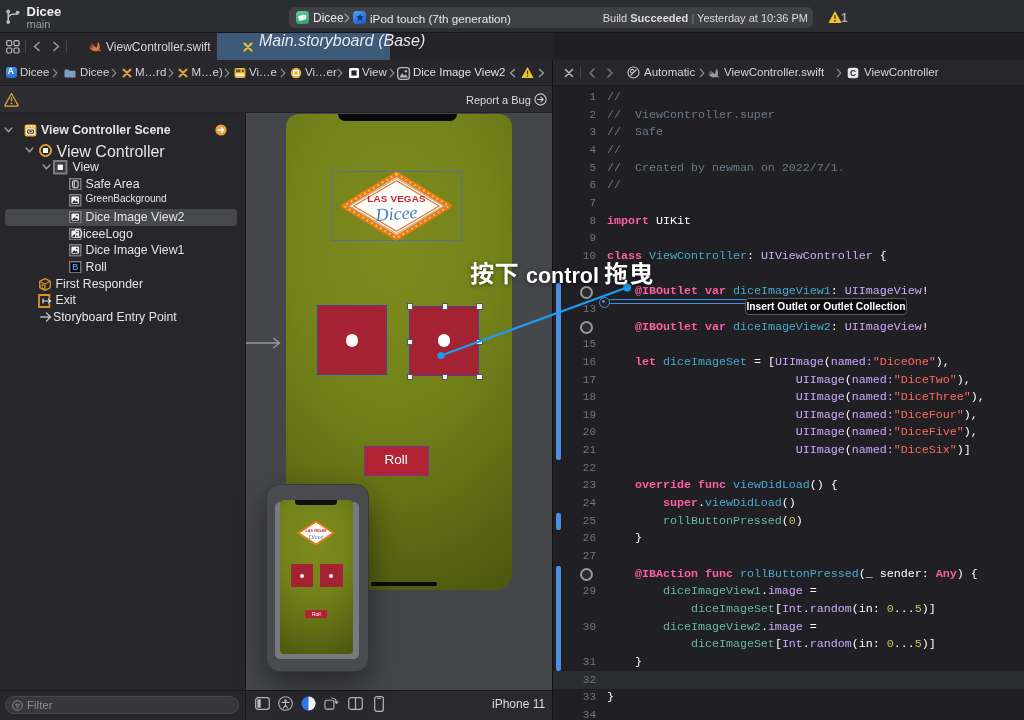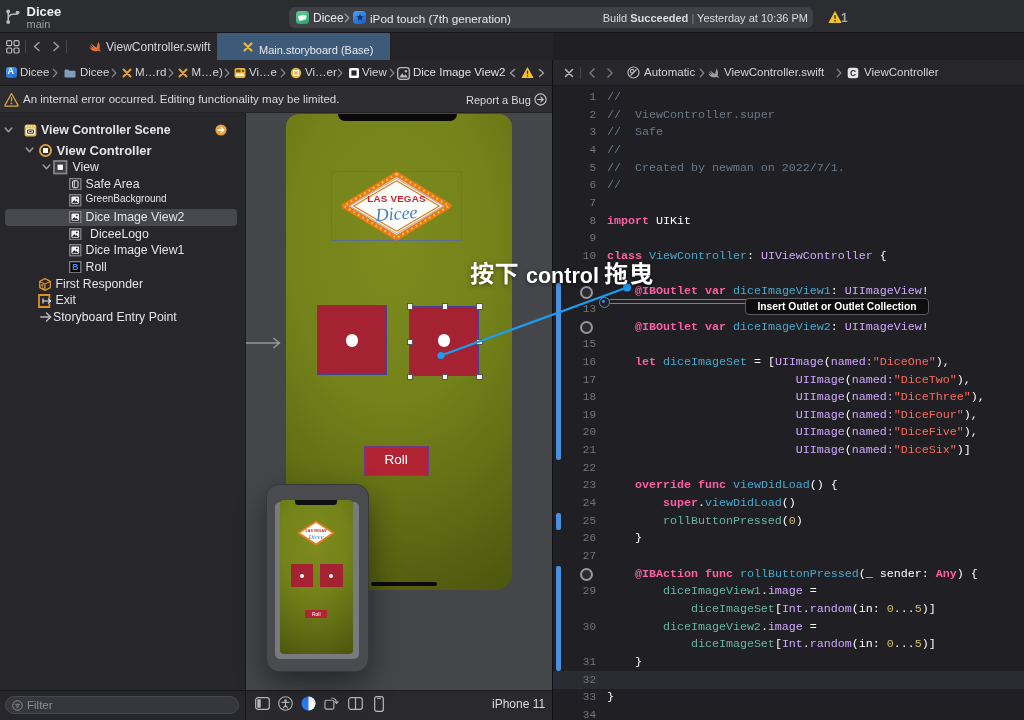--- a/index.html
+++ b/index.html
@@ -76,21 +76,21 @@
 <div class="abs" style="left:66px;top:40px;width:1px;height:13px;background:#46464a"></div>
 <svg class="abs" style="left:89px;top:40px" width="13" height="13" viewBox="0 0 16 15">
       <path d="M11.4 1.6 C13.6 4.8 13.9 8.6 12.8 11.2 C14.2 12.2 14.9 13.4 15 13.8 C13.2 13 11.9 13.1 10.9 12.7 C9.0 13.6 6.4 13.7 4.1 12.4 C2.2 11.3 0.9 9.5 0.4 8.2 C1.7 9.2 3.2 10.0 4.6 10.3 C2.9 8.8 1.3 6.6 0.8 5.1 C2.6 6.8 4.6 8.3 6.2 9.1 C4.6 7.3 3.0 4.9 2.4 3.4 C4.8 5.4 7.3 7.5 9.3 8.9 C10.1 6.9 10.5 4.0 11.4 1.6 Z" fill="#e57137"></path>
     </svg>
 <div class="t" style="left:106px;top:40px;font-size:12px;color:#d6d6d8">ViewController.swift</div>
 <div class="abs" style="left:217px;top:33px;width:173px;height:27px;background:#3d5a78"></div>
 <div class="abs" style="left:390px;top:33px;width:163px;height:27px;background:#242428"></div>
 <svg class="abs" style="left:243px;top:42px" width="10" height="10" viewBox="0 0 10 10">
       <path d="M1.5 1.5 L8.5 8.5 M8.5 1.5 L1.5 8.5" stroke="#e7b73c" stroke-width="2.2" stroke-linecap="round"></path>
     </svg>
-<div class="t" style="left:259px;top:44px;font-size:11px;color:#e8e8ec">Main.storyboard (Base)</div>
+<div class="t" style="left:259px;top:32px;font-size:16px;font-style:italic;color:#e8e8ec">Main.storyboard (Base)</div>
 <div class="abs" style="left:5.5px;top:67px;width:11px;height:11px;border-radius:3px;background:linear-gradient(160deg,#4aa2f0,#1f62cf)"></div>
 <div class="t" style="left:7.6px;top:66.2px;font-size:9px;font-weight:bold;color:#fff">A</div>
 <div class="t" style="left:20px;top:66px;font-size:11.5px;color:#d5d5d8">Dicee</div>
 <svg class="abs" style="left:52px;top:68px" width="6" height="10" viewBox="0 0 6 10">
       <path d="M1.2 1.2 L4.8 5 L1.2 8.8" fill="none" stroke="#8a8a8f" stroke-width="1.2" stroke-linecap="round" stroke-linejoin="round"></path>
     </svg>
 <svg class="abs" style="left:64px;top:68.5px" width="12" height="9" viewBox="0 0 12 9">
       <path d="M0.5 1.5 Q0.5 0.5 1.5 0.5 L4.2 0.5 L5.4 1.8 L10.5 1.8 Q11.5 1.8 11.5 2.8 L11.5 7.5 Q11.5 8.5 10.5 8.5 L1.5 8.5 Q0.5 8.5 0.5 7.5 Z" fill="#7f9dbd"></path>
     </svg>
 <div class="t" style="left:80px;top:66px;font-size:11.5px;color:#d5d5d8">Dicee</div>
@@ -183,21 +183,20 @@
 <svg class="abs" style="left:847px;top:66.5px" width="12" height="12" viewBox="0 0 12 12">
       <rect x="0.7" y="0.7" width="10.6" height="10.6" rx="2.5" fill="#e6e6e9"></rect>
       <text x="6" y="9.2" font-family="Liberation Sans" font-size="8.5" font-weight="bold" fill="#28282c" text-anchor="middle">C</text>
     </svg>
 <div class="t" style="left:864px;top:66px;font-size:11.5px;color:#d5d5d8">ViewController</div>
 <svg class="abs" style="left:3.5px;top:91.5px" width="15" height="15" viewBox="0 0 16 16">
       <path d="M8 1.6 L15 14.3 Q15.4 15 14.5 15 L1.5 15 Q0.6 15 1.0 14.3 Z" fill="none" stroke="#e2a93c" stroke-width="1.3" stroke-linejoin="round"></path>
 <rect x="7.35" y="5.4" width="1.3" height="4.6" rx="0.6" fill="#e2a93c"></rect>
 <circle cx="8.0" cy="12.2" r="0.95" fill="#e2a93c"></circle>
     </svg>
-<div class="t" style="left:23px;top:93px;font-size:11.5px;color:#dadadc">An internal error occurred. Editing functionality may be limited.</div>
 <div class="t" style="left:466px;top:93.5px;font-size:11px;color:#dadadc">Report a Bug</div>
 <svg class="abs" style="left:533.5px;top:93px" width="13" height="13" viewBox="0 0 13 13">
       <circle cx="6.5" cy="6.5" r="5.6" fill="none" stroke="#c9c9cd" stroke-width="1.1"></circle>
       <path d="M3.5 6.5 L9 6.5 M6.8 4.2 L9.2 6.5 L6.8 8.8" fill="none" stroke="#c9c9cd" stroke-width="1.1" stroke-linecap="round"></path>
     </svg>
 <div class="abs" style="left:5px;top:209px;width:232px;height:16.8px;background:#47484d;border-radius:4px"></div>
 <svg class="abs" style="left:4px;top:125.5px" width="9" height="9" viewBox="0 0 9 9">
       <path d="M1.2 2 L4.5 5.8 L7.8 2" fill="none" stroke="#9a9a9f" stroke-width="1.5" stroke-linecap="round" stroke-linejoin="round"></path>
     </svg>
 <svg class="abs" style="left:23.5px;top:123.5px" width="13" height="13" viewBox="0 0 13 13">
@@ -208,21 +207,21 @@
 <rect x="5.2" y="7.1" width="2.6" height="1" rx="0.5" fill="#3c3214"></rect>
     </svg>
 <div class="t" style="left:41px;top:122.5px;font-size:12.3px;font-weight:bold;color:#e4e4e6">View Controller Scene</div>
 <svg class="abs" style="left:24.5px;top:146.3px" width="9" height="9" viewBox="0 0 9 9">
       <path d="M1.2 2 L4.5 5.8 L7.8 2" fill="none" stroke="#9a9a9f" stroke-width="1.5" stroke-linecap="round" stroke-linejoin="round"></path>
     </svg>
 <svg class="abs" style="left:38.5px;top:144.10000000000002px" width="13" height="13" viewBox="0 0 13 13">
       <circle cx="6.5" cy="6.5" r="5.6" fill="#2b2b30" stroke="#e3a52f" stroke-width="1.8"></circle>
 <rect x="4" y="4" width="5" height="5" fill="#fff"></rect>
     </svg>
-<div class="t" style="left:56.5px;top:143.3px;font-size:13px;font-weight:bold;color:#e4e4e6">View Controller</div>
+<div class="t" style="left:56.5px;top:143.3px;font-size:16px;font-weight:normal;color:#e4e4e6">View Controller</div>
 <svg class="abs" style="left:41.5px;top:162.9px" width="9" height="9" viewBox="0 0 9 9">
       <path d="M1.2 2 L4.5 5.8 L7.8 2" fill="none" stroke="#9a9a9f" stroke-width="1.5" stroke-linecap="round" stroke-linejoin="round"></path>
     </svg>
 <svg class="abs" style="left:53px;top:160.4px" width="14.5" height="14.5" viewBox="0 0 14.5 14.5">
       <rect x="1" y="1" width="12.5" height="12.5" fill="#3c3c41" stroke="#84848a" stroke-width="1.8"></rect>
 <rect x="4.6" y="4.6" width="5.3" height="5.3" fill="#fff"></rect>
     </svg>
 <div class="t" style="left:72.5px;top:159.9px;font-size:12.3px;font-weight:normal;color:#e4e4e6">View</div>
 <svg class="abs" style="left:69px;top:177.5px" width="12.5" height="12.5" viewBox="0 0 12.5 12.5">
       <rect x="0.7" y="0.7" width="11.1" height="11.1" fill="#2e2e33" stroke="#84848a" stroke-width="1.3"></rect>
@@ -243,21 +242,21 @@
 <circle cx="7.8" cy="4.6" r="0.9" fill="#2e2e33"></circle>
 <path d="M3.1 8.9 L5.2 5.9 L6.6 7.7 L7.5 6.7 L9.2 8.9 Z" fill="#2e2e33"></path>
     </svg>
 <div class="t" style="left:85.5px;top:209.9px;font-size:12.3px;font-weight:normal;color:#e4e4e6">Dice Image View2</div>
 <svg class="abs" style="left:69px;top:227.5px" width="12.5" height="12.5" viewBox="0 0 12.5 12.5">
       <rect x="0.7" y="0.7" width="11.1" height="11.1" fill="#2e2e33" stroke="#84848a" stroke-width="1.3"></rect>
 <rect x="2.4" y="2.6" width="7.7" height="7.2" rx="1.1" fill="#f2f2f4"></rect>
 <circle cx="7.8" cy="4.6" r="0.9" fill="#2e2e33"></circle>
 <path d="M3.1 8.9 L5.2 5.9 L6.6 7.7 L7.5 6.7 L9.2 8.9 Z" fill="#2e2e33"></path>
     </svg>
-<div class="t" style="left:90px;top:226.5px;font-size:12.3px;font-weight:normal;color:#e4e4e6">DiceeLogo</div>
+<div class="t" style="left:74px;top:226.5px;font-size:12.3px;font-weight:normal;color:#e4e4e6">DiceeLogo</div>
 <svg class="abs" style="left:69px;top:244.2px" width="12.5" height="12.5" viewBox="0 0 12.5 12.5">
       <rect x="0.7" y="0.7" width="11.1" height="11.1" fill="#2e2e33" stroke="#84848a" stroke-width="1.3"></rect>
 <rect x="2.4" y="2.6" width="7.7" height="7.2" rx="1.1" fill="#f2f2f4"></rect>
 <circle cx="7.8" cy="4.6" r="0.9" fill="#2e2e33"></circle>
 <path d="M3.1 8.9 L5.2 5.9 L6.6 7.7 L7.5 6.7 L9.2 8.9 Z" fill="#2e2e33"></path>
     </svg>
 <div class="t" style="left:85.5px;top:243.2px;font-size:12.3px;font-weight:normal;color:#e4e4e6">Dice Image View1</div>
 <svg class="abs" style="left:69px;top:260.9px" width="12.5" height="12.5" viewBox="0 0 12.5 12.5">
       <rect x="0.7" y="0.7" width="11.1" height="11.1" fill="#050505" stroke="#84848a" stroke-width="1.3"></rect>
 <text x="6.3" y="9.4" font-family="Liberation Sans" font-size="8.5" font-weight="bold" fill="#3f8ff5" text-anchor="middle">B</text>
@@ -436,21 +435,21 @@
     }
 
 }
 </pre>
 <div class="abs" style="left:580px;top:285.5px;width:9px;height:9px;border:2px solid #98989d;border-radius:50%;background:#2a2a2f"></div>
 <div class="abs" style="left:580px;top:320.8px;width:9px;height:9px;border:2px solid #98989d;border-radius:50%;background:#2a2a2f"></div>
 <div class="abs" style="left:580px;top:567.9px;width:9px;height:9px;border:2px solid #98989d;border-radius:50%;background:#2a2a2f"></div>
 <div class="abs" style="left:607.5px;top:298.7px;width:140px;height:5.8px;border:1.4px solid #3f8fe8;border-radius:3px;background:#1f1f24;box-sizing:border-box"></div>
 <div class="abs" style="left:599px;top:297px;width:9px;height:9px;border:1.5px solid #3f8fe8;border-radius:50%;background:#1f1f24"></div>
 <div class="abs" style="left:602.2px;top:300.2px;width:2.8px;height:2.8px;background:#3f8fe8;border-radius:50%"></div>
-<div class="abs" style="left:745px;top:297.5px;width:184px;height:17px;background:#0d0d0f;border:1px solid #5a5a5f;border-radius:4px;box-sizing:border-box;text-align:center;line-height:15px;font-size:10.3px;font-weight:bold;color:#fff;white-space:nowrap">Insert Outlet or Outlet Collection</div>
+<div class="abs" style="left:745px;top:297.5px;width:162px;height:17px;background:#0d0d0f;border:1px solid #5a5a5f;border-radius:4px;box-sizing:border-box;text-align:center;line-height:15px;font-size:10.3px;font-weight:bold;color:#fff;white-space:nowrap">Insert Outlet or Outlet Collection</div>
 <svg class="abs" style="left:0;top:0" width="1024" height="720" viewBox="0 0 1024 720" pointer-events="none">
 <line x1="441" y1="355.5" x2="627" y2="287.5" stroke="#1d9bf0" stroke-width="2.2"></line>
 <circle cx="441" cy="355.5" r="3.6" fill="#1d9bf0"></circle>
 <circle cx="627" cy="287.5" r="4" fill="#1d9bf0"></circle>
 </svg>
 <svg class="abs" style="left:0;top:0;filter:drop-shadow(0 1px 2px rgba(0,0,0,0.55))" width="1024" height="720" viewBox="0 0 1024 720">
       <g transform="translate(470,282.5) scale(0.0242,-0.0242)">
         <path d="M750 355C737 283 713 224 677 176L561 237C577 274 594 314 611 355ZM155 850V661H36V550H155V336C105 323 59 312 21 303L46 188L155 219V36C155 22 150 17 136 17C123 17 82 17 43 19C58 -12 73 -59 76 -90C146 -90 194 -86 227 -68C260 -51 271 -21 271 36V253L380 285L370 355H481C456 296 429 240 404 196C462 167 527 133 592 96C530 56 450 28 350 10C371 -15 398 -65 406 -93C529 -64 625 -24 699 33C773 -12 839 -56 883 -92L969 1C922 36 855 77 782 119C827 181 859 259 880 355H967V462H651C665 502 677 542 688 581L565 599C554 556 540 509 523 462H349V389L271 367V550H365V661H271V850ZM384 734V521H496V629H838V521H955V734H733C724 773 712 819 700 856L578 839C588 807 597 769 605 734Z" fill="#fff"></path>
       </g>
       <g transform="translate(494.5,282.5) scale(0.0242,-0.0242)">

